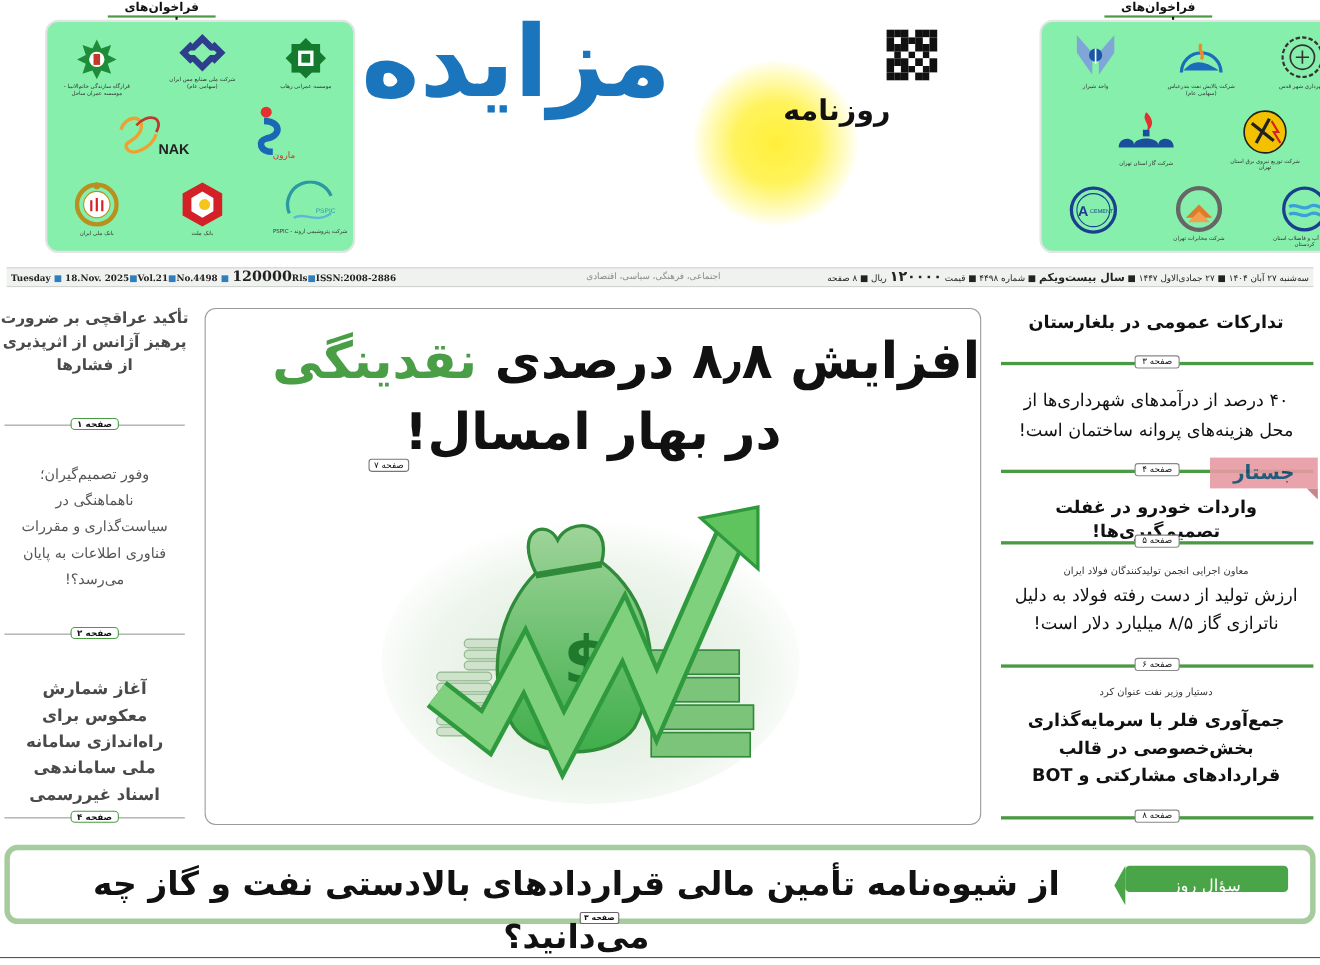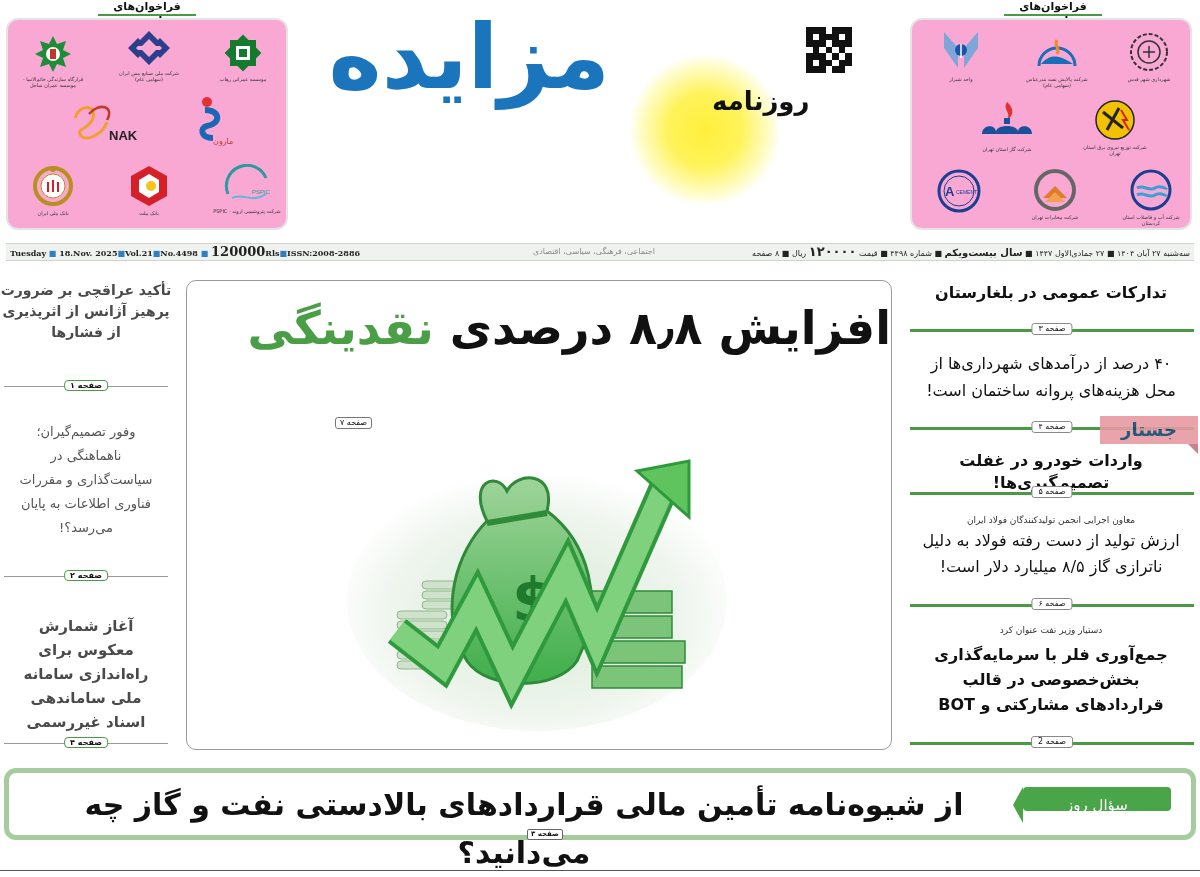--- a/index.html
+++ b/index.html
@@ -2,21 +2,21 @@
 <html><head>
 <meta charset="utf-8">
 <style>
   * { box-sizing: border-box; margin: 0; padding: 0; }
   html, body { width: 1200px; height: 877px; background: #ffffff; overflow: hidden; }
   body { font-family: "DejaVu Sans", sans-serif; position: relative; color: #111; }
 
   
   .logo-box {
     position: absolute; top: 18px; width: 282px; height: 212px;
-    border: 2px solid #e4e4e4; border-radius: 12px; background: #f9a8d4;
+    border: 2px solid #e4e4e4; border-radius: 12px; background: #86efac; margin-left: 35px;
   }
   .logo-box.left { left: 6px; }
   .logo-box.right { left: 910px; }
   .calls-title {
     position: absolute; top: 0; height: 16px; font-size: 11px; font-weight: bold;
     direction: rtl; text-align: center; border-bottom: 2px solid #4a9a44; padding: 0 4px; line-height: 14px;
   }
   .calls-title.left { left: 98px; width: 98px; }
   .calls-title.right { left: 1004px; width: 98px; }
   .logo-grid { position: absolute; left: 0; top: 0; width: 100%; height: 100%; }
@@ -363,20 +363,21 @@
   <div class="page-div" style="top:467px;">
     <div class="rule"></div>
     <div class="tag">صفحه ۴</div>
   </div>
 </div>
 
 <div class="lead">
   <div class="lead-h1">
     <span>افزایش ۸٫۸ درصدی </span><span class="green">نقدینگی</span>
   </div>
+  <div class="lead-h2">در بهار امسال!</div>
   <div class="lead-page">صفحه ۷</div>
   <svg class="illustration" viewBox="0 0 400 300">
     <defs>
       <radialGradient id="haze" cx="50%" cy="55%" r="55%">
         <stop offset="0%" stop-color="#d8ead6"></stop>
         <stop offset="70%" stop-color="#eef5ed"></stop>
         <stop offset="100%" stop-color="#ffffff"></stop>
       </radialGradient>
       <linearGradient id="bagG" x1="0" y1="0" x2="0" y2="1">
         <stop offset="0%" stop-color="#9fd49a"></stop>
@@ -433,21 +434,21 @@
   <div class="rstory kicker" style="top:244px;">معاون اجرایی انجمن تولیدکنندگان فولاد ایران</div>
   <div class="rstory regular" style="top:258px;padding:0 14px;font-size:16px;line-height:26px;">ارزش تولید از دست رفته فولاد به دلیل ناترازی گاز ۸/۵ میلیارد دلار است!</div>
   <div class="rpage" style="top:328px;">
     <div class="rule"></div>
     <div class="tag">صفحه ۶</div>
   </div>
   <div class="rstory kicker" style="top:354px;">دستیار وزیر نفت عنوان کرد</div>
   <div class="rstory bold" style="top:372px;padding:0 26px;font-size:16px;line-height:25px;">جمع‌آوری فلر با سرمایه‌گذاری بخش‌خصوصی در قالب قراردادهای مشارکتی و BOT</div>
   <div class="rpage" style="top:466px;">
     <div class="rule"></div>
-    <div class="tag">صفحه 2</div>
+    <div class="tag">صفحه ۸</div>
   </div>
 </div>
 <div class="ribbon">جستار</div>
 
 <div class="qod">
   <div class="qod-badge">سؤال روز</div>
   <div class="qod-text">از شیوه‌نامه تأمین مالی قراردادهای بالادستی نفت و گاز چه می‌دانید؟</div>
   <div class="qod-page">صفحه ۳</div>
 </div>
 <div class="bottom-rule"></div>

